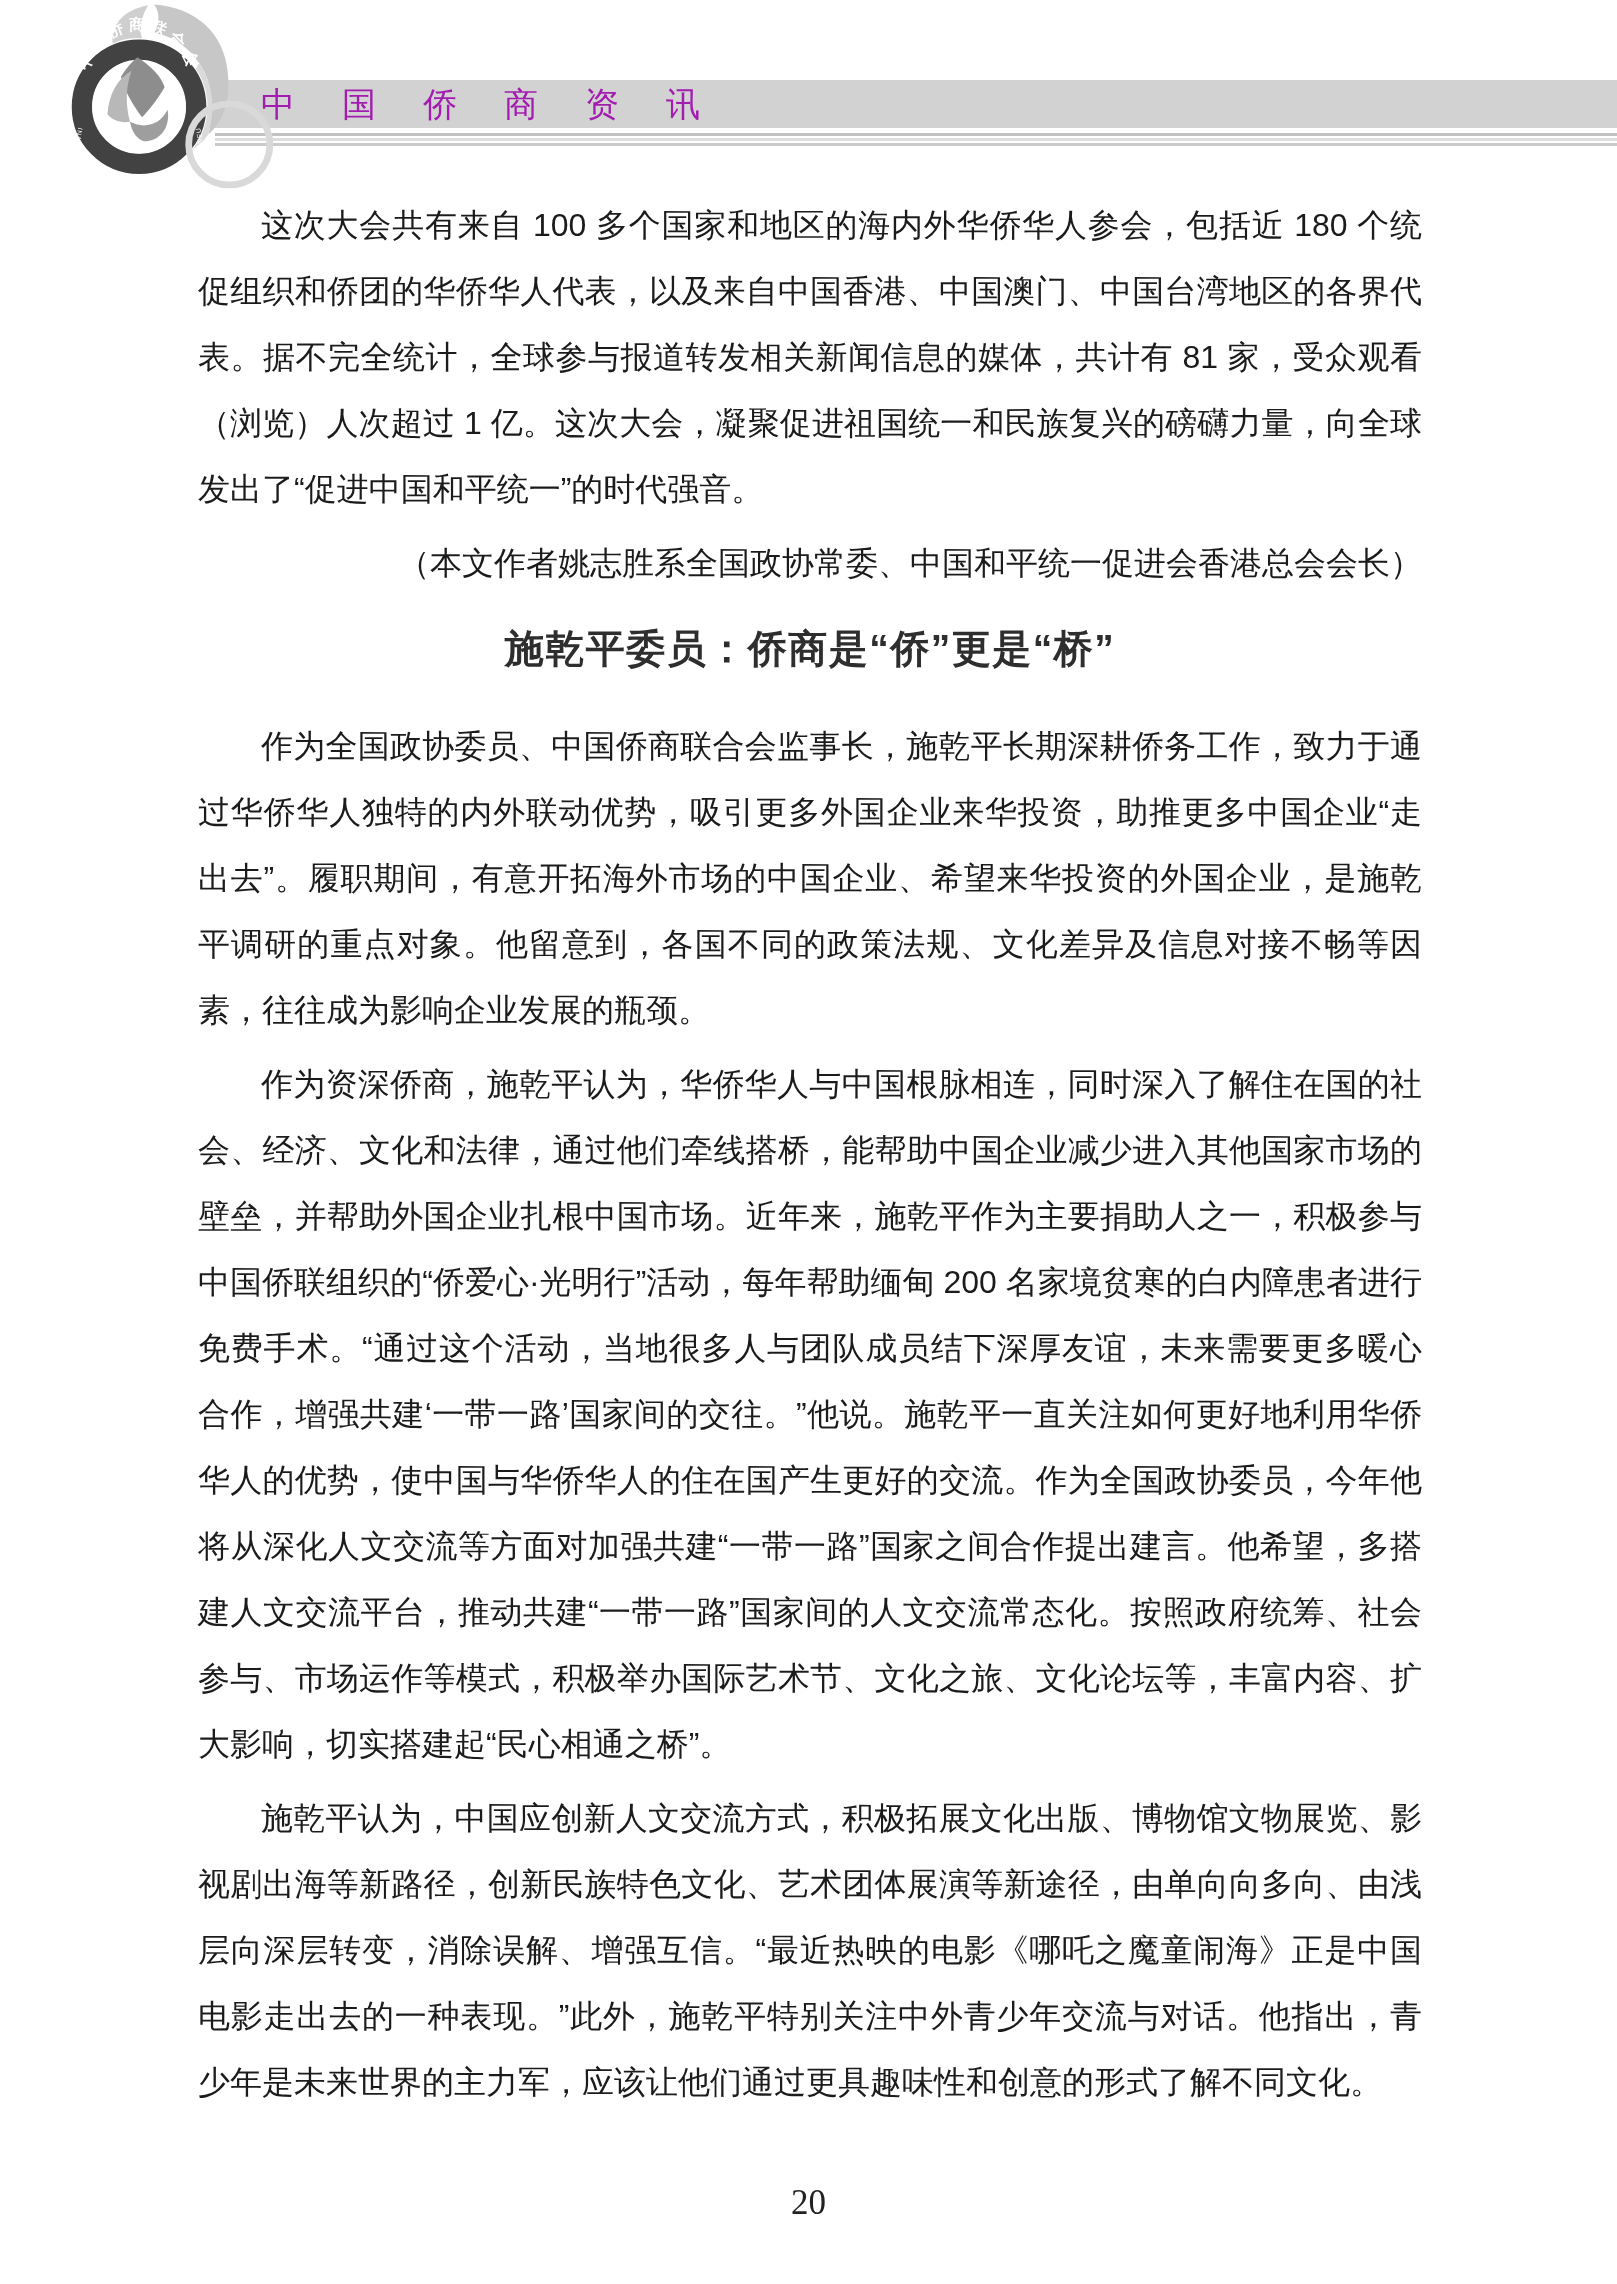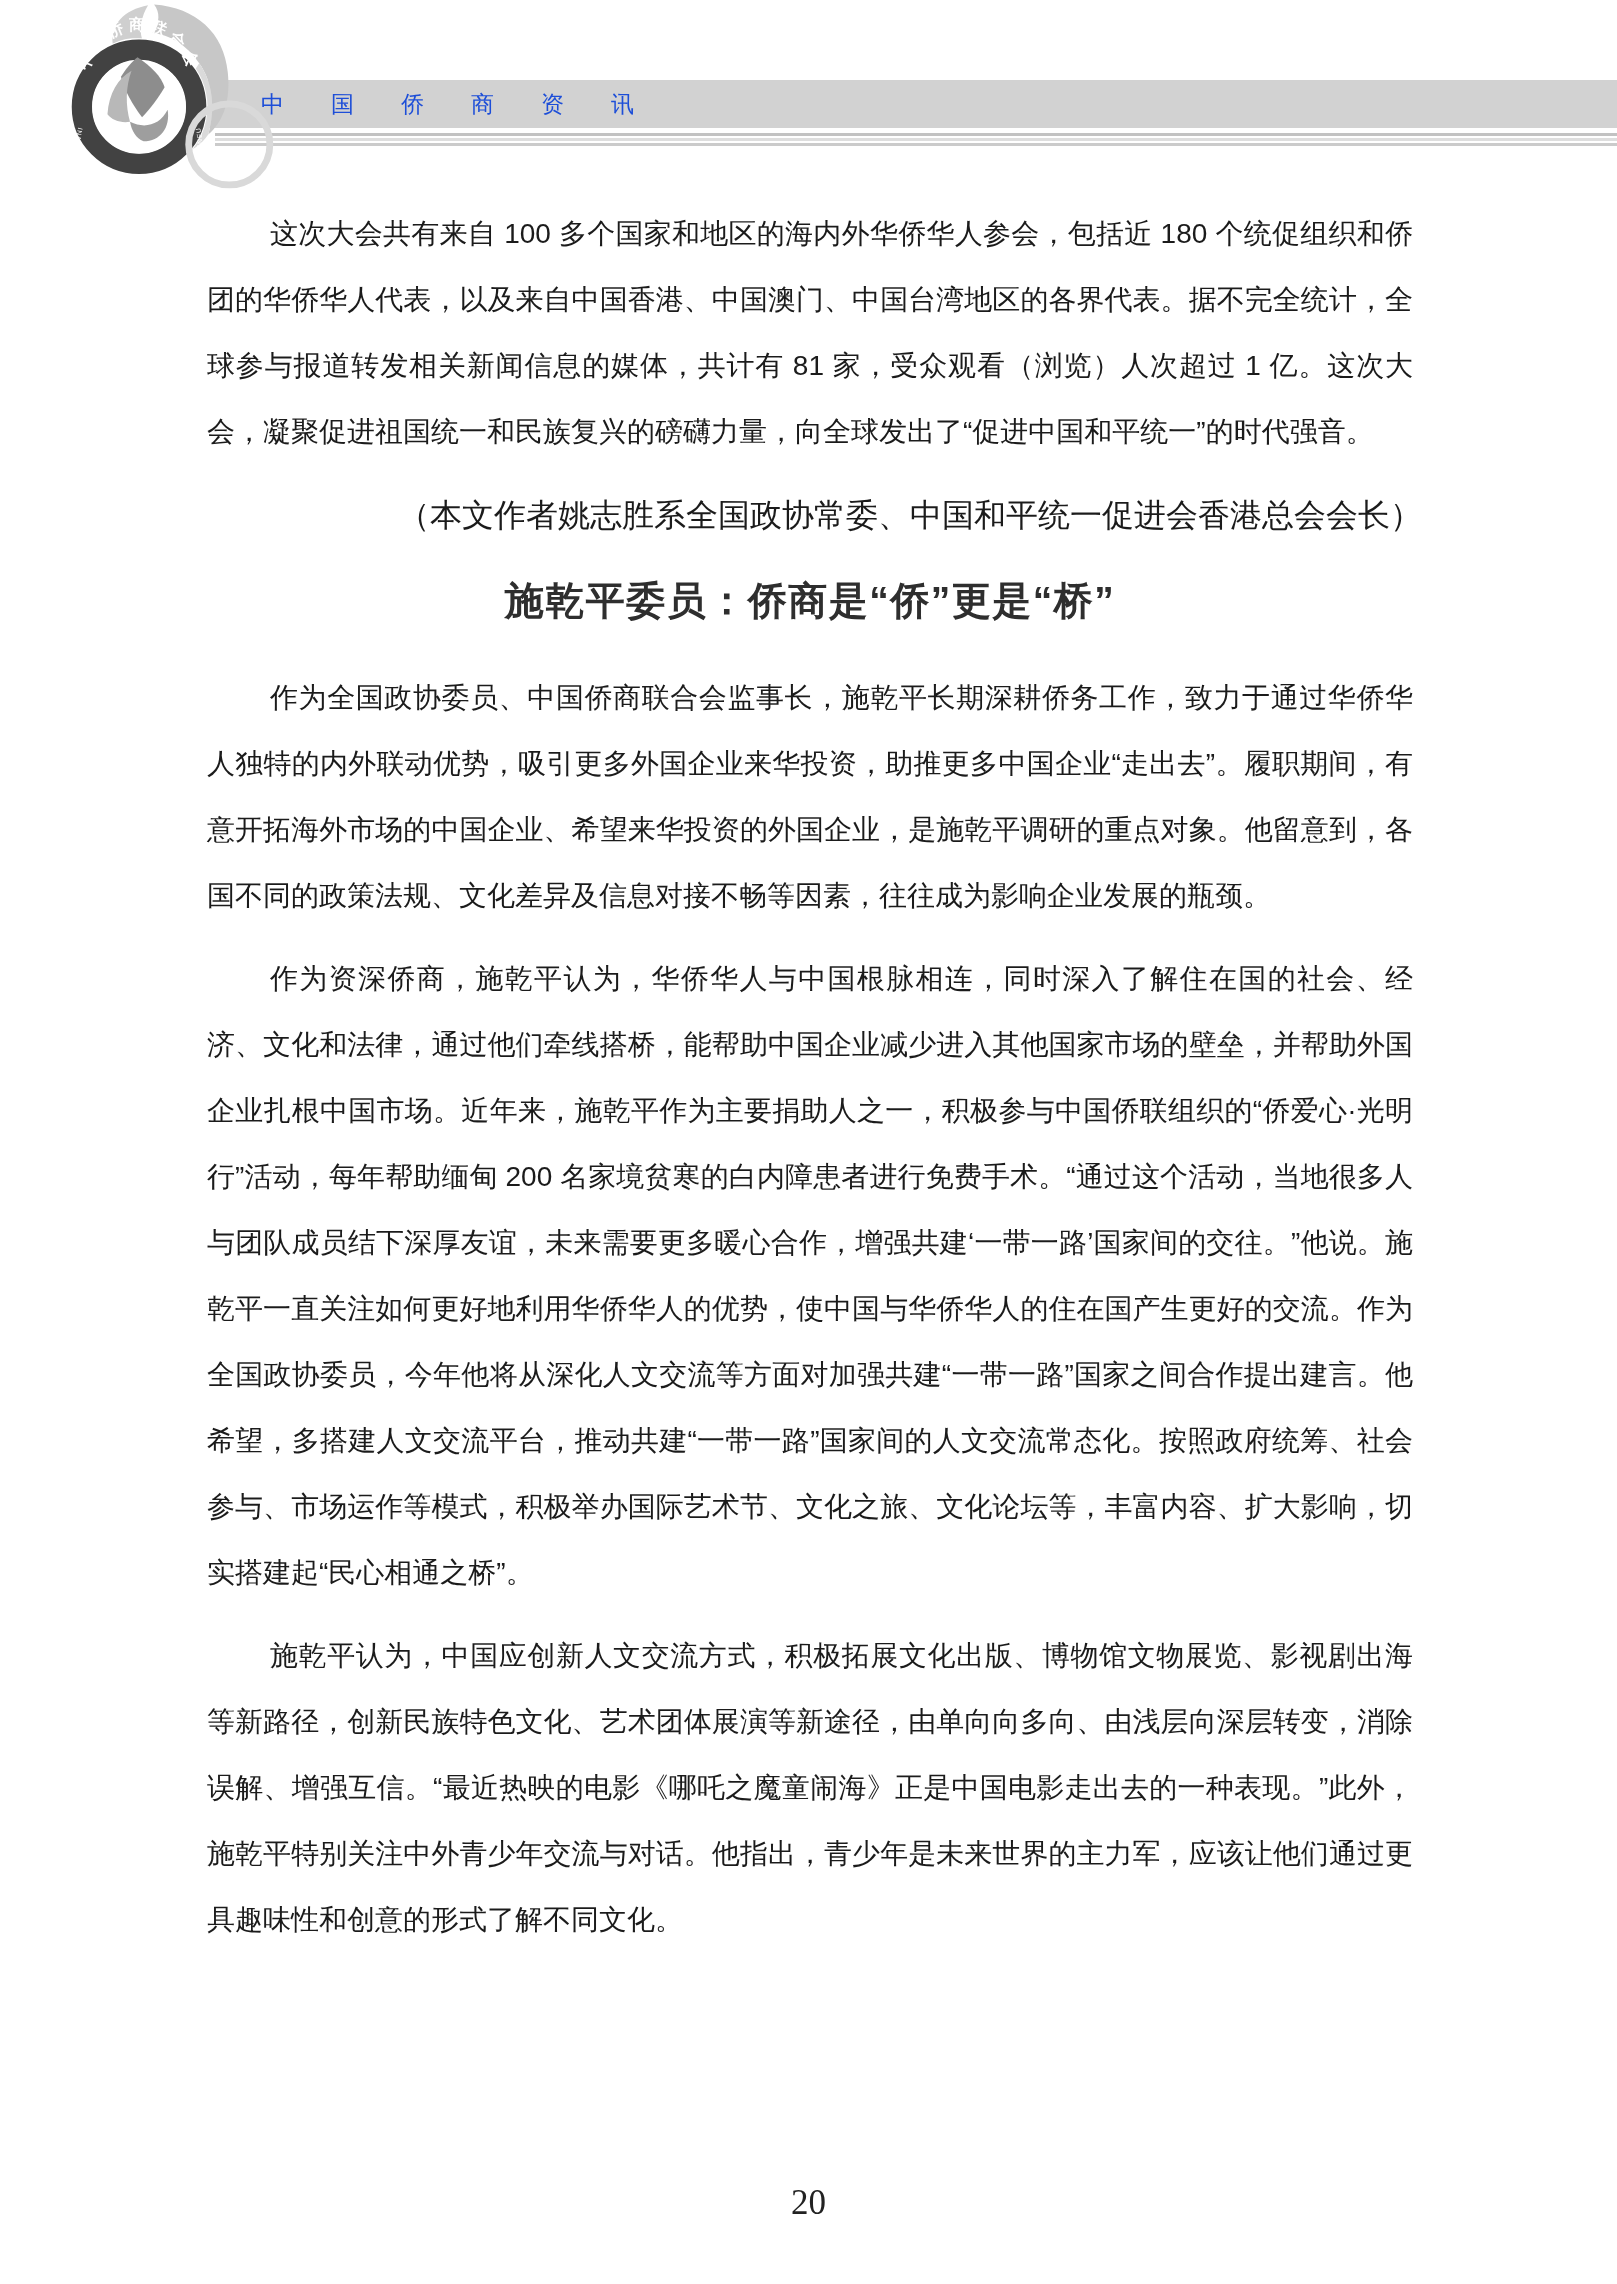--- a/index.html
+++ b/index.html
@@ -11,36 +11,36 @@
     color:#1b1b1b;
   }
   
   .header{position:absolute;top:0;left:0;width:1617px;height:196px;}
   .banner{
     position:absolute;top:80px;left:202px;right:0;height:48px;
     background:#d2d2d2;
   }
   .banner-title{
     position:absolute;left:59px;top:0;height:40px;line-height:48px;
-    font-size:23px;color:#1d4ed8;letter-spacing:47px;white-space:nowrap;
+    font-size:34px;color:#a21caf;letter-spacing:47px;white-space:nowrap;
   }
   .rules{position:absolute;top:133px;left:215px;right:0;}
   .rule-1{height:3px;background:#c2c2c2;}
   .rule-gap{height:2.3px;background:#ffffff;}
   .rule-2{height:2.3px;background:#dedede;}
   .rule-3{height:3px;background:#cbcbcb;}
   .logo-svg{position:absolute;top:3px;left:41px;}
   
   .content{
     position:absolute;top:184px;left:190px;width:1240px;
   }
   .para{
-    font-size:28px;line-height:66px;
+    font-size:32px;line-height:66px;
     text-align:justify;text-justify:inter-ideograph;
-    text-indent:63px;margin:17px;color:#1b1b1b;
+    text-indent:63px;margin:8px;color:#1b1b1b;
   }
   .line-right{
     font-size:32px;line-height:66px;text-align:right;
     text-indent:0;margin:8px;color:#1b1b1b;
   }
   .article-title{
     font-size:39px;line-height:47px;font-weight:bold;text-align:center;
     color:#2e2e2e;margin:29px 0 41px 0;letter-spacing:1.5px;
   }
   

